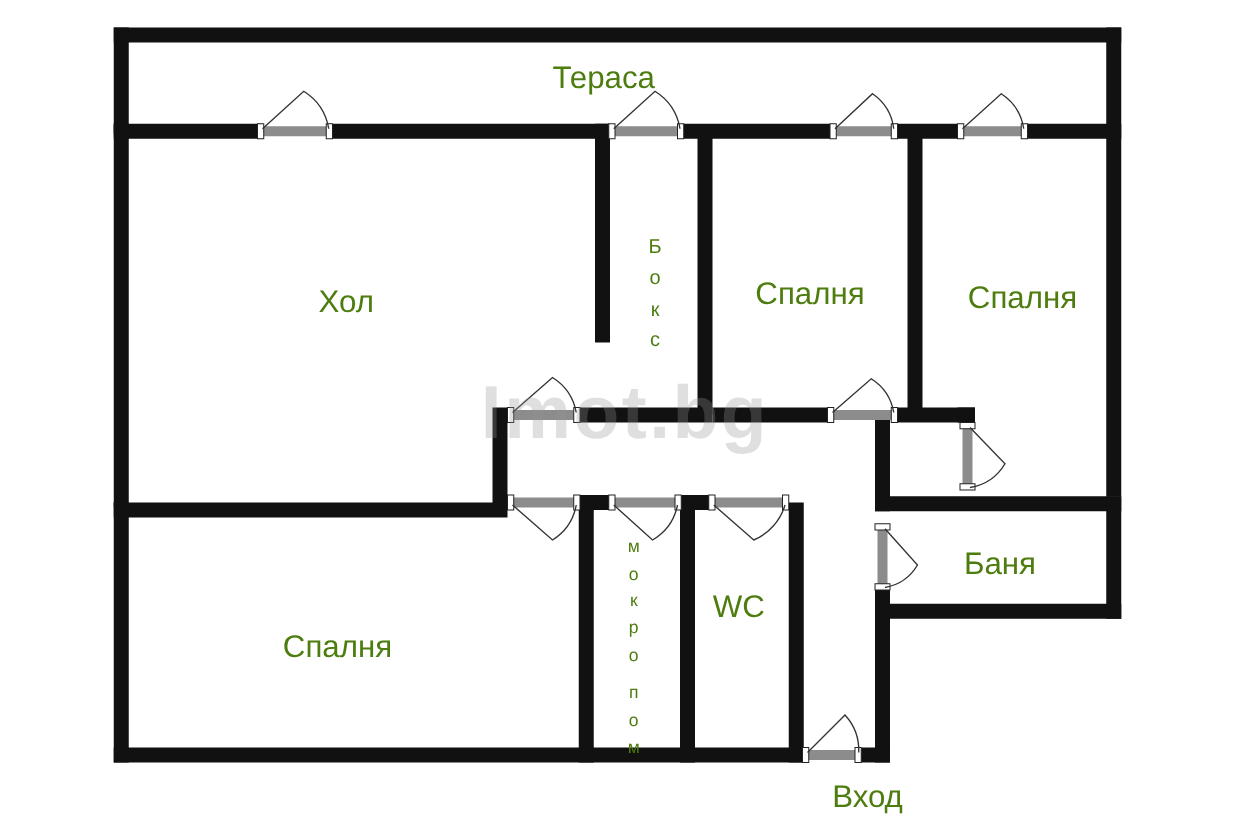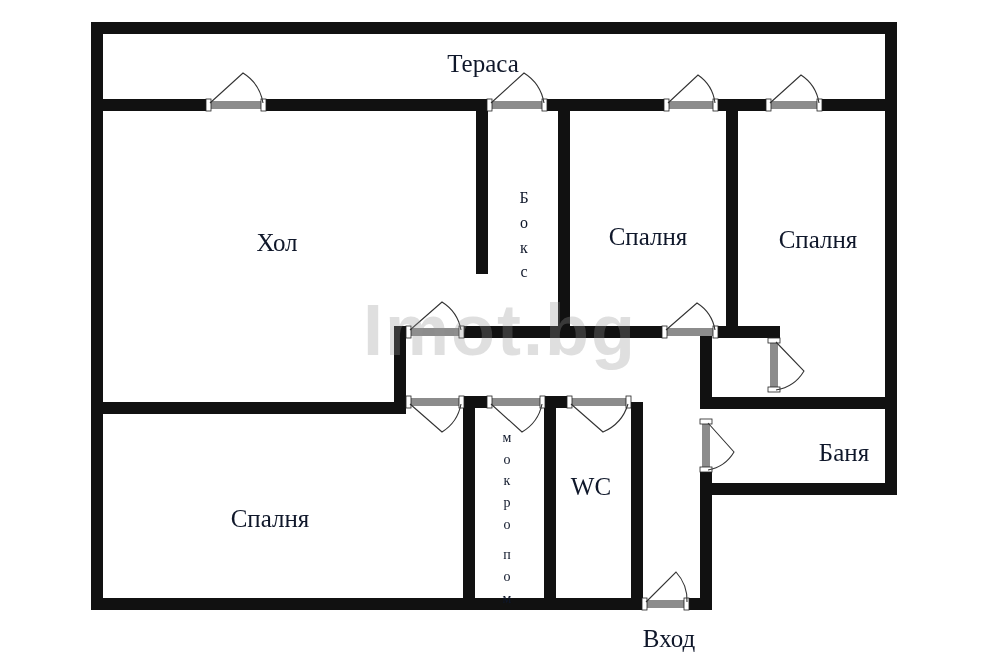--- a/index.html
+++ b/index.html
@@ -21,22 +21,22 @@
   }
   #plan-svg {
     position: absolute;
     left: 0;
     top: 0;
     width: 1000px;
     height: 667px;
   }
   .room-label {
     position: absolute;
-    color: #0f172a;
-    font-family: Liberation Serif, serif;
+    color: #4d7c0f;
+    font-family: Liberation Sans, sans-serif;
     white-space: nowrap;
     line-height: 1;
     user-select: none;
   }
   .label-horizontal {
     font-size: 25px;
     transform: translate(-50%, -50%);
   }
   .label-vertical {
     font-size: 16px;
@@ -50,21 +50,21 @@
   .label-vertical span { display: block; }
   .label-vertical .gap { height: 9px; }
   .label-small {
     font-size: 14px;
   }
   .wm {
     position: absolute;
     left: 500px;
     top: 330px;
     transform: translate(-50%, -50%);
-    font-size: 72px;
+    font-size: 60px;
     font-weight: bold;
     letter-spacing: 2px;
     color: rgba(150,150,150,0.30);
     user-select: none;
     pointer-events: none;
     font-family: "Liberation Sans", sans-serif;
   }
 </style>
 </head>
 <body>
@@ -224,33 +224,33 @@
     <span>Б</span>
     <span>о</span>
     <span>к</span>
     <span>с</span>
   </div>
 
   <div class="room-label label-horizontal" style="left:648px; top:236px;">Спалня</div>
 
   <div class="room-label label-horizontal" style="left:818px; top:239px;">Спалня</div>
 
-  <div class="room-label label-horizontal" style="left:800px; top:452px;margin-left:44px;">Баня</div>
+  <div class="room-label label-horizontal" style="left:800px; top:452px;">Баня</div>
 
   <div class="room-label label-horizontal" style="left:270px; top:518px;">Спалня</div>
 
   <div class="room-label label-vertical label-small" style="left:507px; top:518px;">
     <span>м</span>
     <span>о</span>
     <span>к</span>
     <span>р</span>
     <span>о</span>
     <span class="gap"></span>
     <span>п</span>
     <span>о</span>
     <span>м</span>
   </div>
 
   <div class="room-label label-horizontal" style="left:591px; top:486px;">WC</div>
 
-  <div class="room-label label-horizontal" style="left:669px; top:638px;">Вход</div>
+  <div class="room-label label-horizontal" style="left:694px; top:638px;">Вход</div>
 
 </div>
 
 </body></html>

